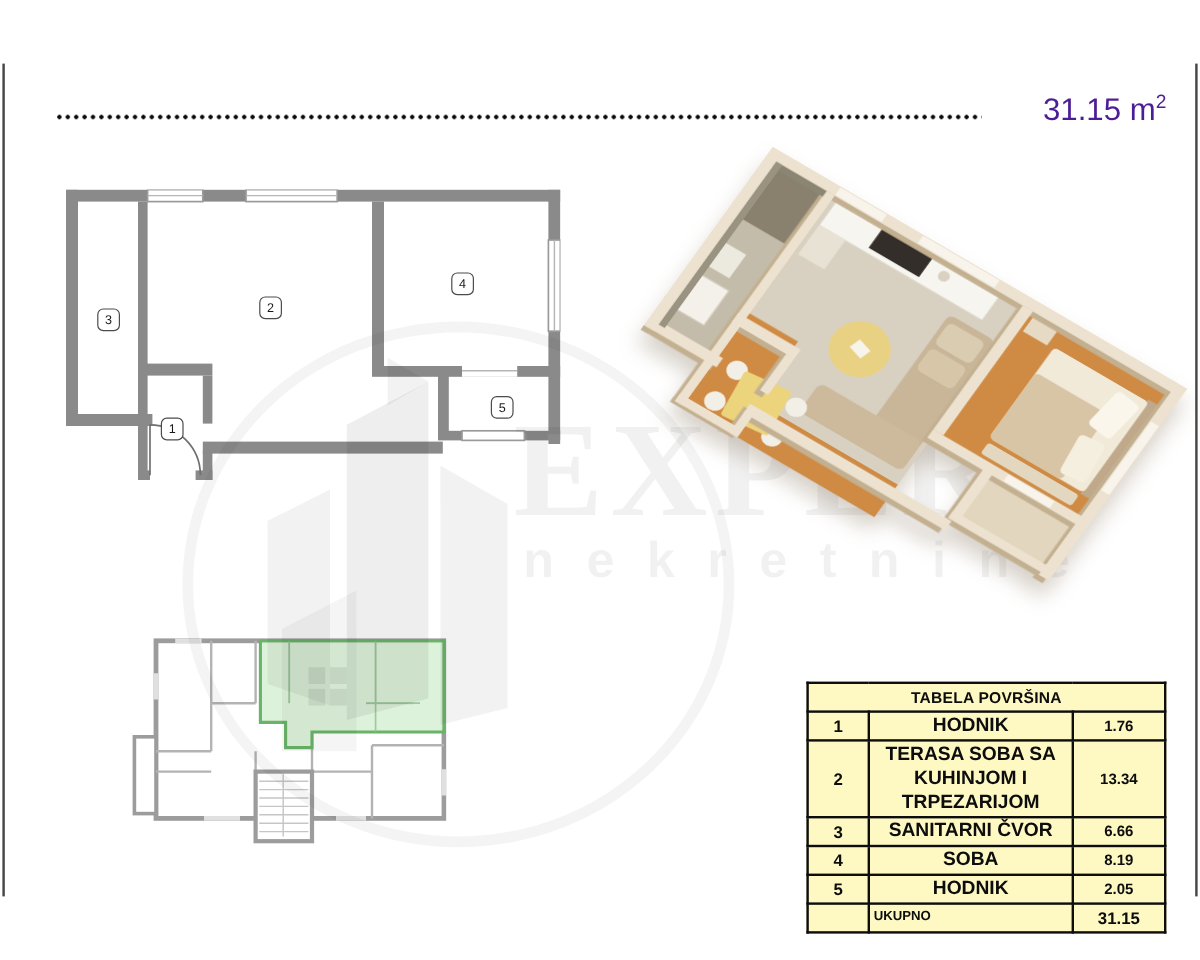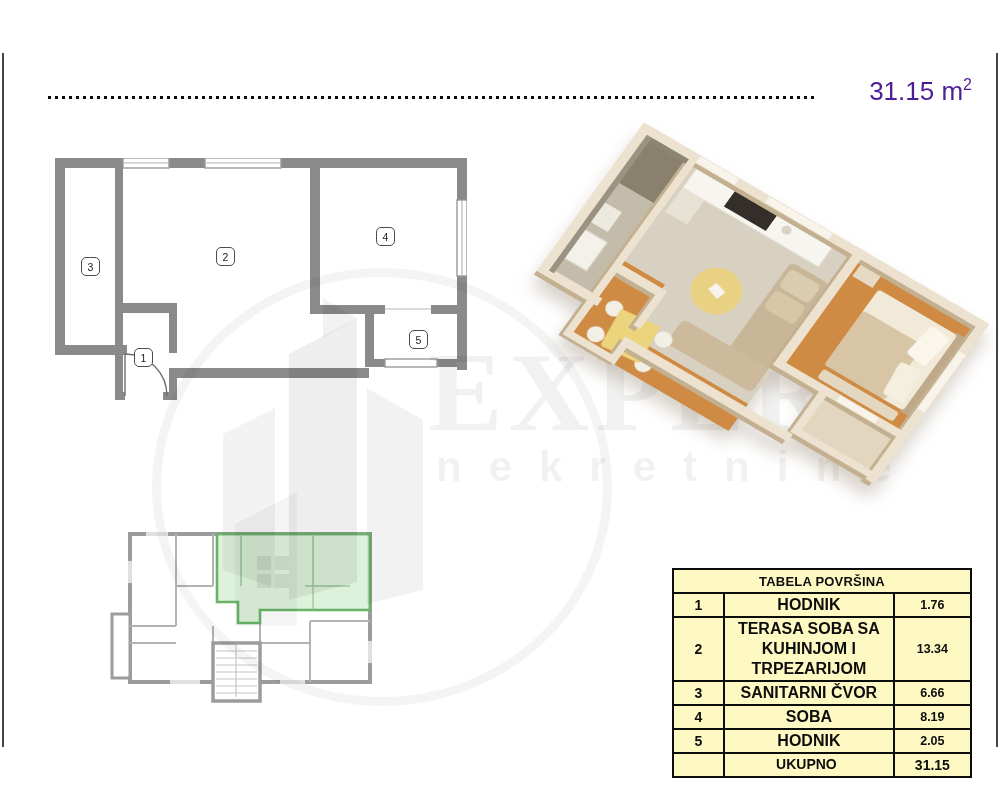--- a/index.html
+++ b/index.html
@@ -71,21 +71,21 @@
   .area-table td{
     border:2px solid #0d0d0d;text-align:center;vertical-align:middle;
     padding:1px 3px;font-weight:bold;color:#0d0d0d;
   }
   .area-table .t-head{font-size:13px;height:20px;letter-spacing:0.2px;}
   .area-table .c-num{width:50px;font-size:14px;}
   .area-table .c-name{width:166px;font-size:16px;line-height:1.25;}
   .area-table .c-val{width:76px;font-size:12.5px;margin-left:34px;}
   .area-table .r-std{height:17px;}
   .area-table .r-tall{height:32px;}
-  .area-table .t-total-label{text-align:center;padding-right:8px;font-size:14px;}
+  .area-table .t-total-label{text-align:left;padding-right:8px;font-size:11px;}
   .area-table .t-total-val{font-size:14px;height:20px;}
 </style>
 </head>
 <body>
 
 <div class="frame-line frame-left"></div>
 <div class="frame-line frame-right"></div>
 
 <div class="title-row">
   <span class="leader-dots"></span>

